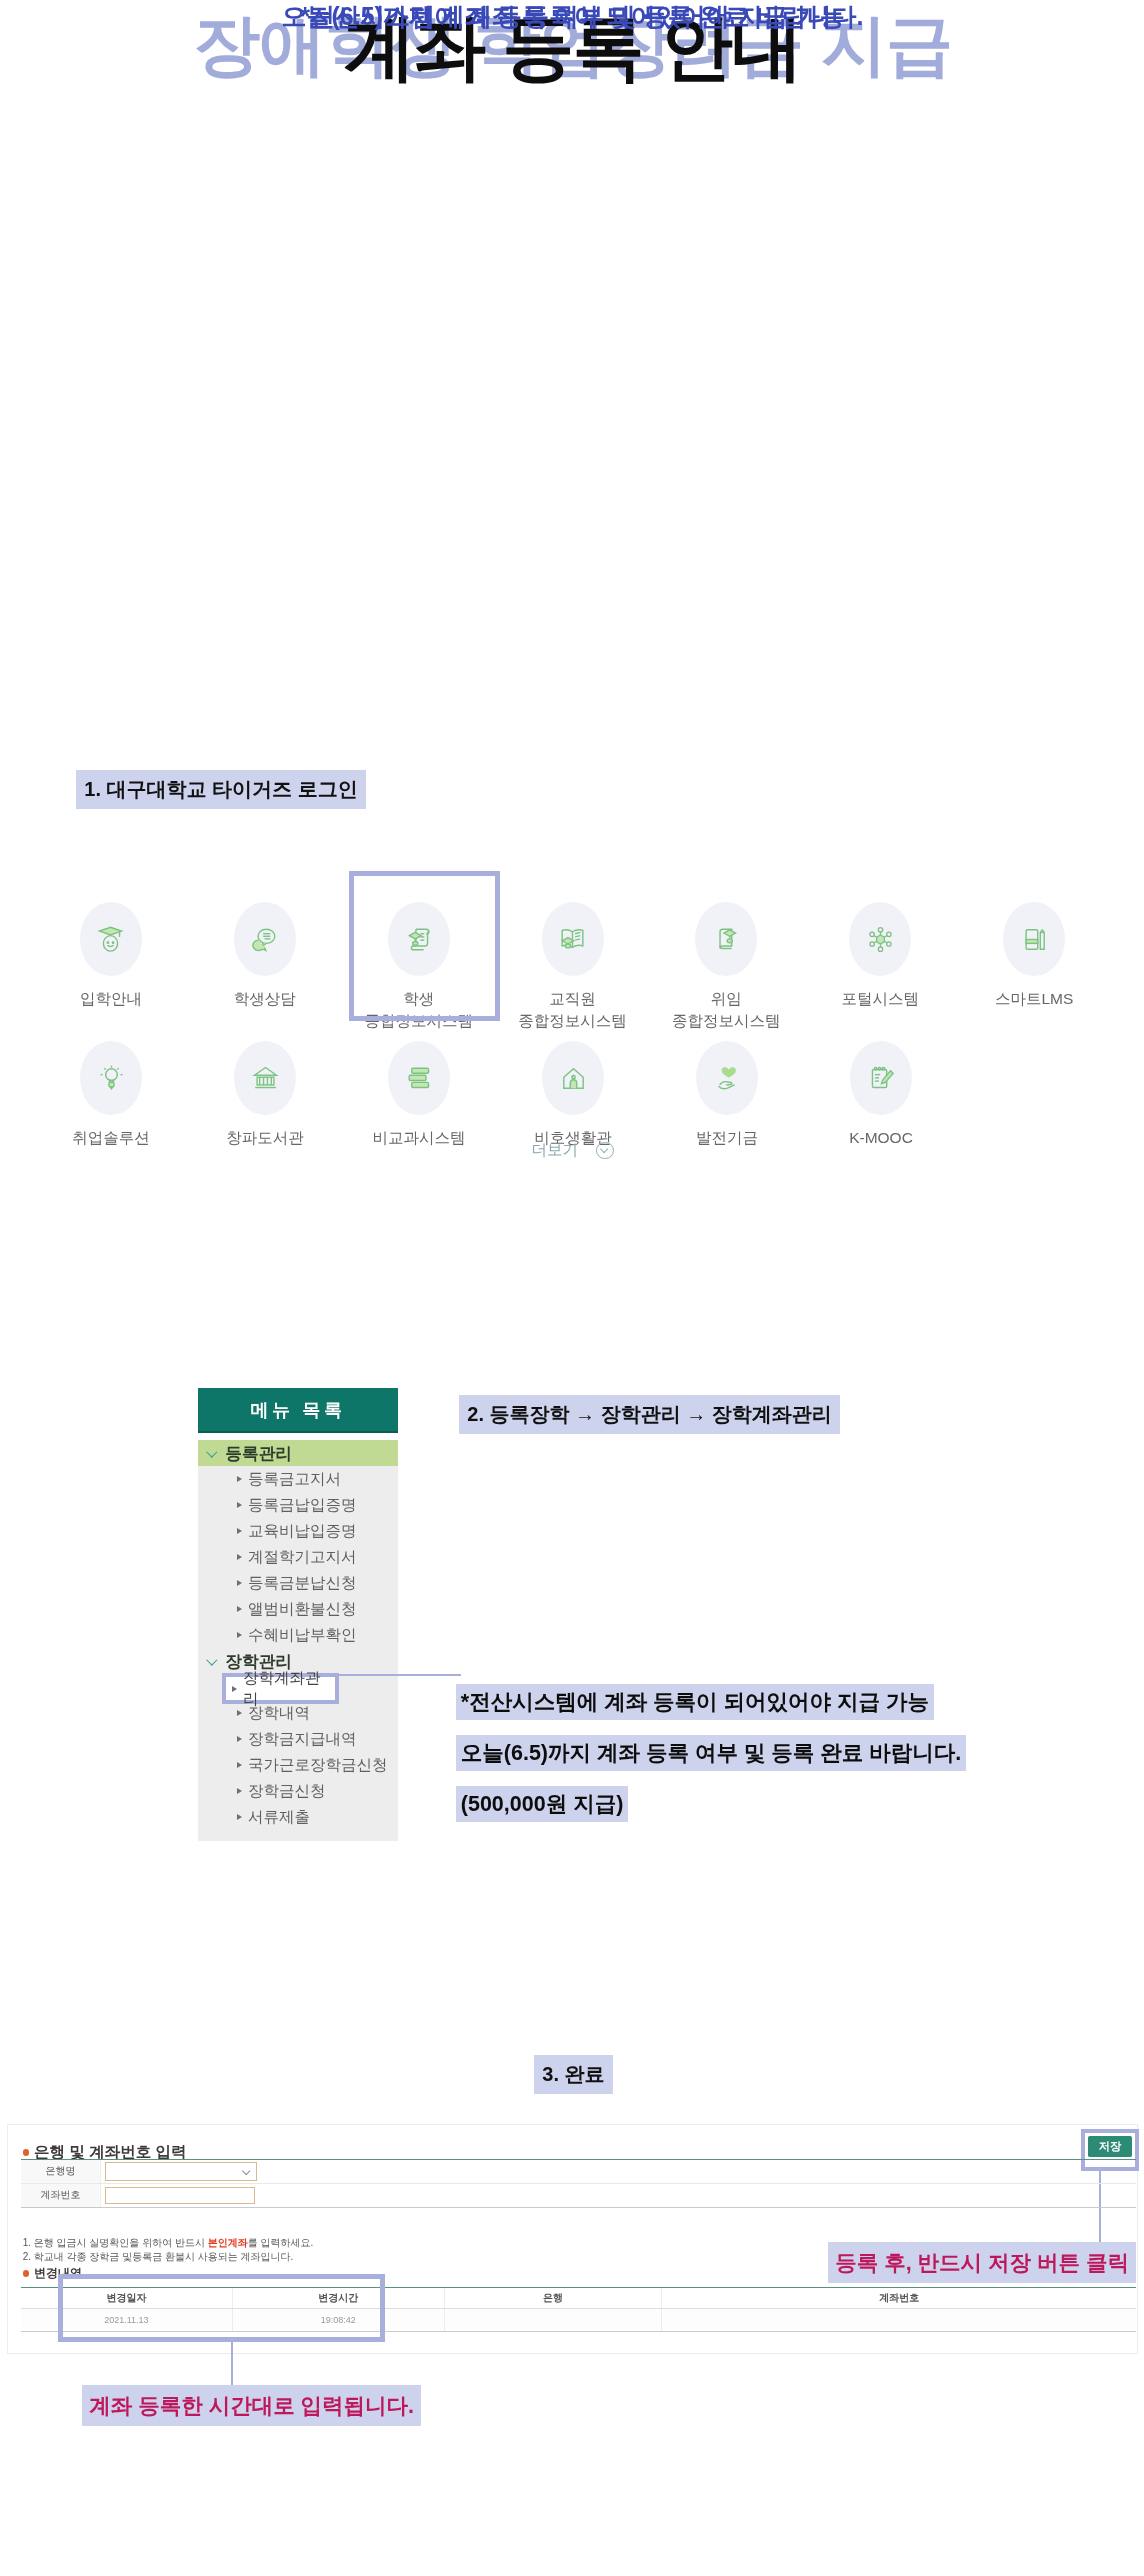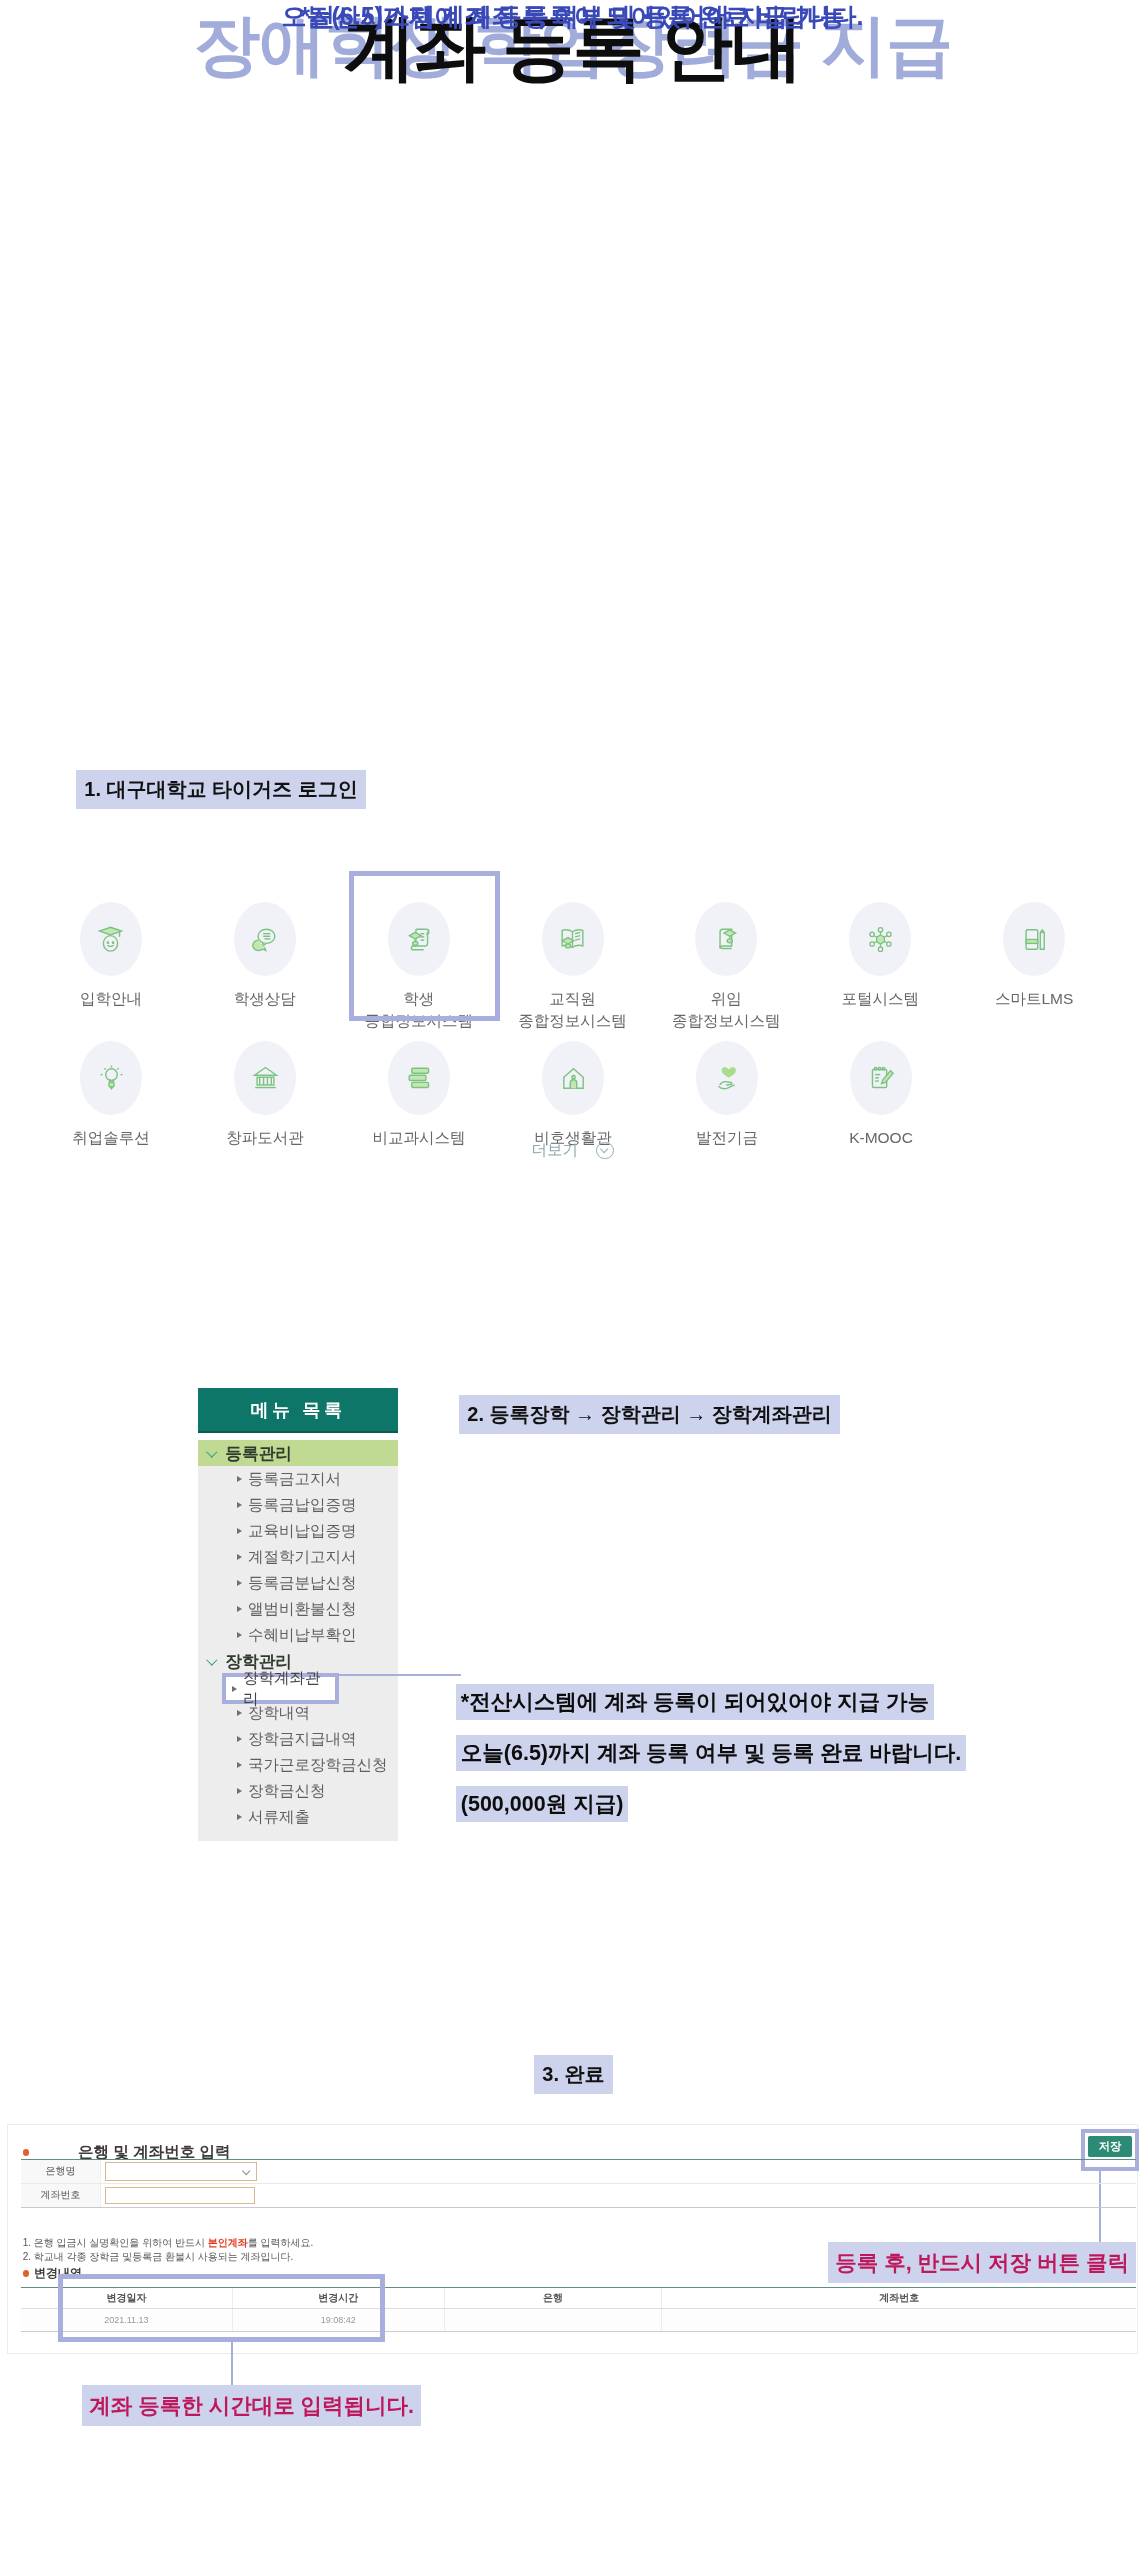--- a/index.html
+++ b/index.html
@@ -53,21 +53,21 @@
   .connector-h{left:339px;top:1674px;width:122px;height:2.4px;background:#a8afdc;}
   
   .sec2-head{left:459px;top:1395px;}
   .para{left:456px;top:1677px;font-size:21.5px;font-weight:800;color:#0d0d0d;line-height:51px;white-space:nowrap;}
   .para span{background:#cdd3ed;padding:6px 4.8px;}
   
   .sec3-head{top:2055px;left:534px;}
   .form-wrap{left:7.2px;top:2124px;width:1131px;height:230px;border:0.6px solid #ececec;background:#fff;box-sizing:border-box;}
   .blk-title{display:flex;align-items:center;font-weight:700;color:#3f3a39;}
   .dot{width:6.6px;height:6.6px;border-radius:50%;background:#e0622b;margin-right:4.8px;flex:none;}
-  .bank-title{left:22.7px;top:2142px;font-size:15.5px;gap:44px;}
+  .bank-title{left:22.7px;top:2142px;font-size:15.5px;}
   .hist-title{left:22.7px;top:2265px;font-size:12px;}
   .table1{left:21px;top:2159px;width:1115px;border-top:1.8px solid #5d8f82;border-bottom:1.2px solid #c9c9c9;box-sizing:border-box;}
   .t1row{display:flex;align-items:center;height:22.7px;border-bottom:0.6px solid #e9e9e9;}
   .t1row:last-child{border-bottom:none;height:23px;}
   .t1label{width:79px;align-self:stretch;background:#f8f8f8;display:flex;align-items:center;justify-content:center;
            font-size:10px;color:#555;border-right:0.6px solid #eee;}
   .t1field{margin-left:3.6px;}
   .selectbox{width:150px;height:16.7px;border:0.6px solid #d8b88e;background:#fff;position:relative;cursor:pointer;}
   .selectbox .sel-chev{position:absolute;right:6px;top:4.8px;width:5.4px;height:5.4px;
       border-right:1.2px solid #8a8a8a;border-bottom:1.2px solid #8a8a8a;transform:rotate(45deg);}

